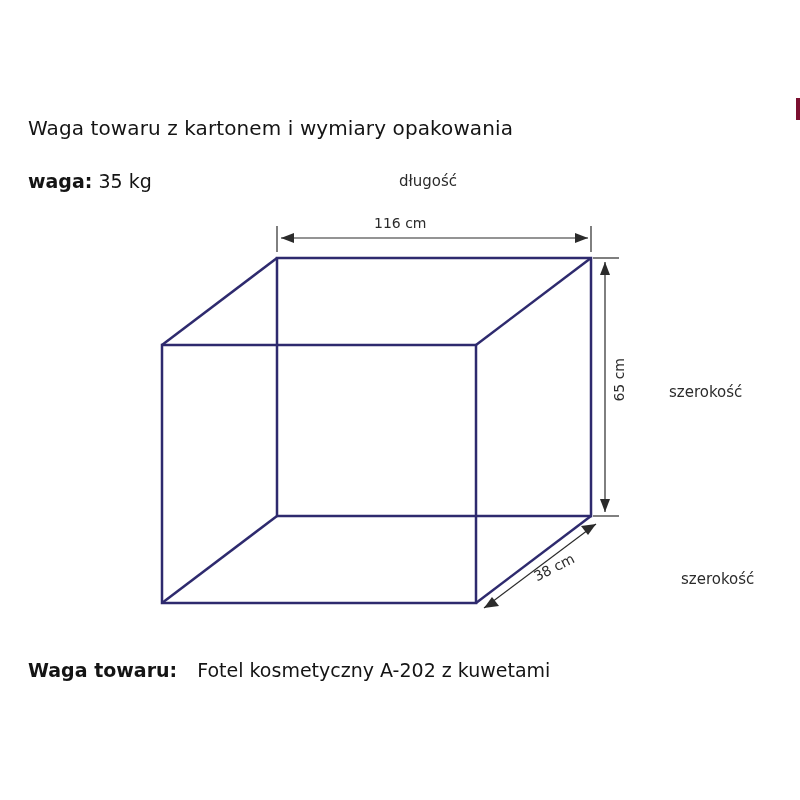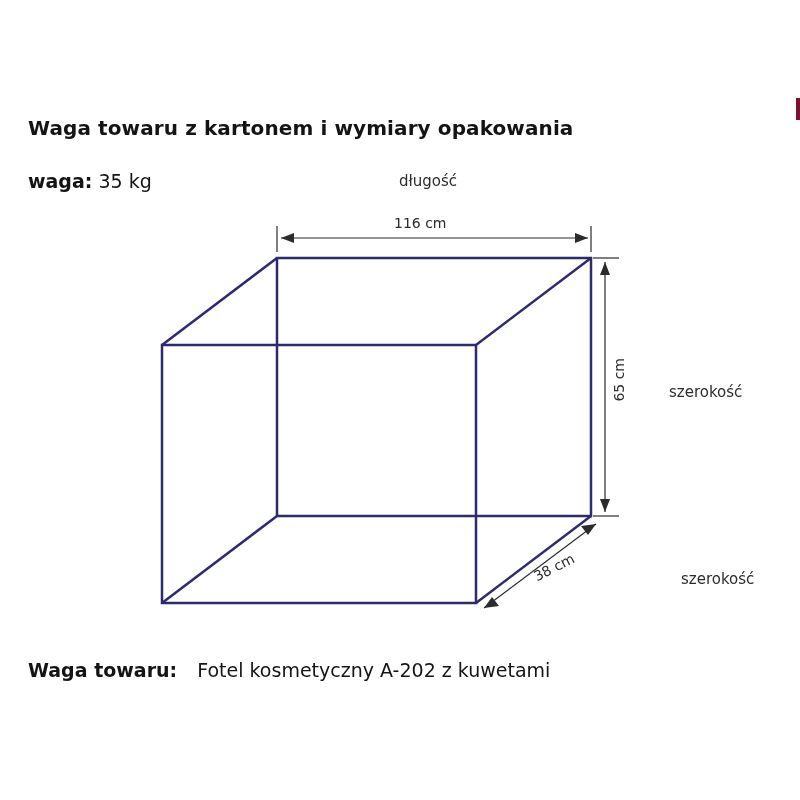--- a/index.html
+++ b/index.html
@@ -19,21 +19,21 @@
     position: absolute;
     left: 0; top: 0;
     width: 800px;
     height: 800px;
   }
   .heading {
     position: absolute;
     left: 28px;
     top: 116px;
     font-size: 20px;
-    font-weight: bold;
+    font-weight: normal;
     letter-spacing: 0.1px;
     color: #141414;
     white-space: nowrap;
   }
   .weight-row {
     position: absolute;
     left: 28px;
     top: 170px;
     font-size: 19px;
     white-space: nowrap;
@@ -80,21 +80,21 @@
   .lbl-height {
     left: 669px;
     top: 383px;
   }
   .lbl-width {
     left: 641px;
     top: 570px;
     margin-left: 40px;
   }
   .dim-top {
-    left: 394px;
+    left: 374px;
     top: 215px;
     font-size: 14px;
     color: #2b2b2b;
   }
   .dim-right {
     left: 611px;
     top: 358px;
     font-size: 14px;
     color: #2b2b2b;
     writing-mode: vertical-rl;

